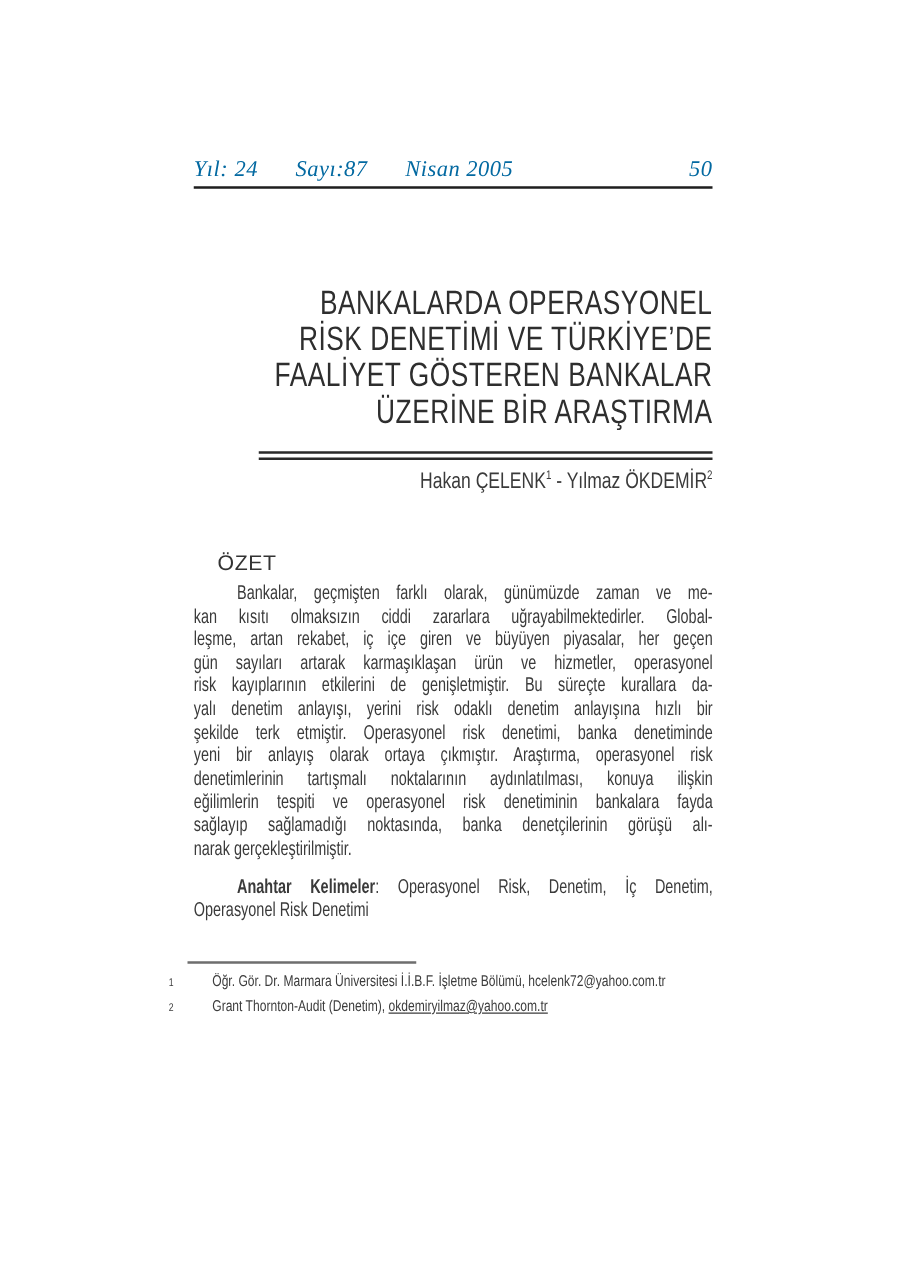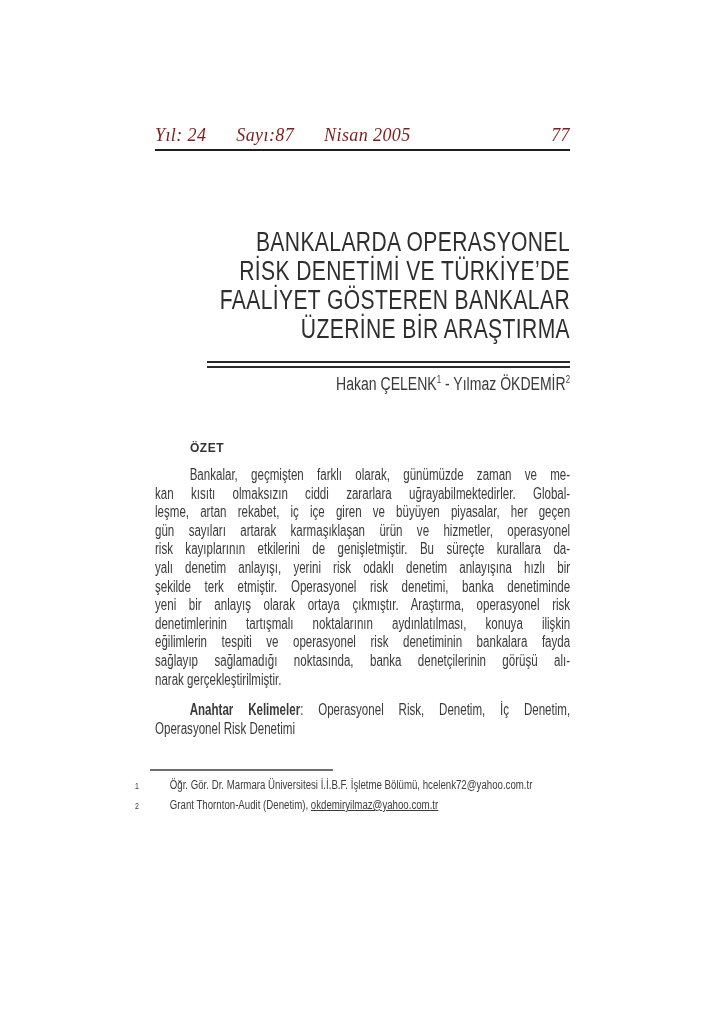--- a/index.html
+++ b/index.html
@@ -6,21 +6,21 @@
   .page {
     position:relative; width:725px; height:1024px; margin:0 auto;
     background:#ffffff; overflow:hidden;
     font-family:"Liberation Sans", sans-serif; color:#3a3a3a;
   }
   
   .header {
     position:absolute; left:155px; top:125px; width:415px;
     display:flex; align-items:baseline; gap:30px;
     font-family:"Liberation Serif", serif; font-style:italic;
-    font-size:18px; letter-spacing:0.4px; color:#7f1d1d;
+    font-size:18px; letter-spacing:0.4px; color:#0369a1;
     padding-bottom:3px; border-bottom:2px solid #1e1e1e;
   }
   .header .pagenum { margin-left:auto; }
   
   .title {
     position:absolute; right:155px; top:228px; width:620px;
     text-align:right; font-size:27px; line-height:29px;
     letter-spacing:0.5px; color:#2e2e2e;
     transform:scaleX(0.78); transform-origin:100% 0;
   }
@@ -30,22 +30,22 @@
     box-sizing:content-box;
   }
   .author {
     position:absolute; right:155px; top:374px; width:520px;
     text-align:right; font-size:18px; color:#3a3a3a;
     transform:scaleX(0.78); transform-origin:100% 0;
   }
   sup.ref { font-size:10px; vertical-align:super; line-height:0; }
   
   .ozet {
-    position:absolute; left:190px; top:441px;
-    font-size:12px; font-weight:bold; letter-spacing:0.5px; color:#333333;
+    position:absolute; left:174px; top:441px;
+    font-size:17px; font-weight:normal; letter-spacing:0.5px; color:#333333;
   }
   .abstract {
     position:absolute; left:155px; top:466px; width:575px;
     transform:scaleX(0.722); transform-origin:0 0;
     font-size:16px; line-height:18.6px; color:#3a3a3a;
   }
   .jline { text-align:justify; text-align-last:justify; }
   .indent { text-indent:48px; }
   .plain { text-align:left; text-align-last:left; }
   
@@ -72,21 +72,21 @@
 </style>
 </head>
 <body>
 
 <div class="page">
 
   <div class="header">
     <span>Yıl: 24</span>
     <span>Sayı:87</span>
     <span>Nisan 2005</span>
-    <span class="pagenum">77</span>
+    <span class="pagenum">50</span>
   </div>
 
   <div class="title">
     <div>BANKALARDA OPERASYONEL</div>
     <div>RİSK DENETİMİ VE TÜRKİYE’DE</div>
     <div>FAALİYET GÖSTEREN BANKALAR</div>
     <div>ÜZERİNE BİR ARAŞTIRMA</div>
   </div>
 
   <div class="double-rule"></div>

